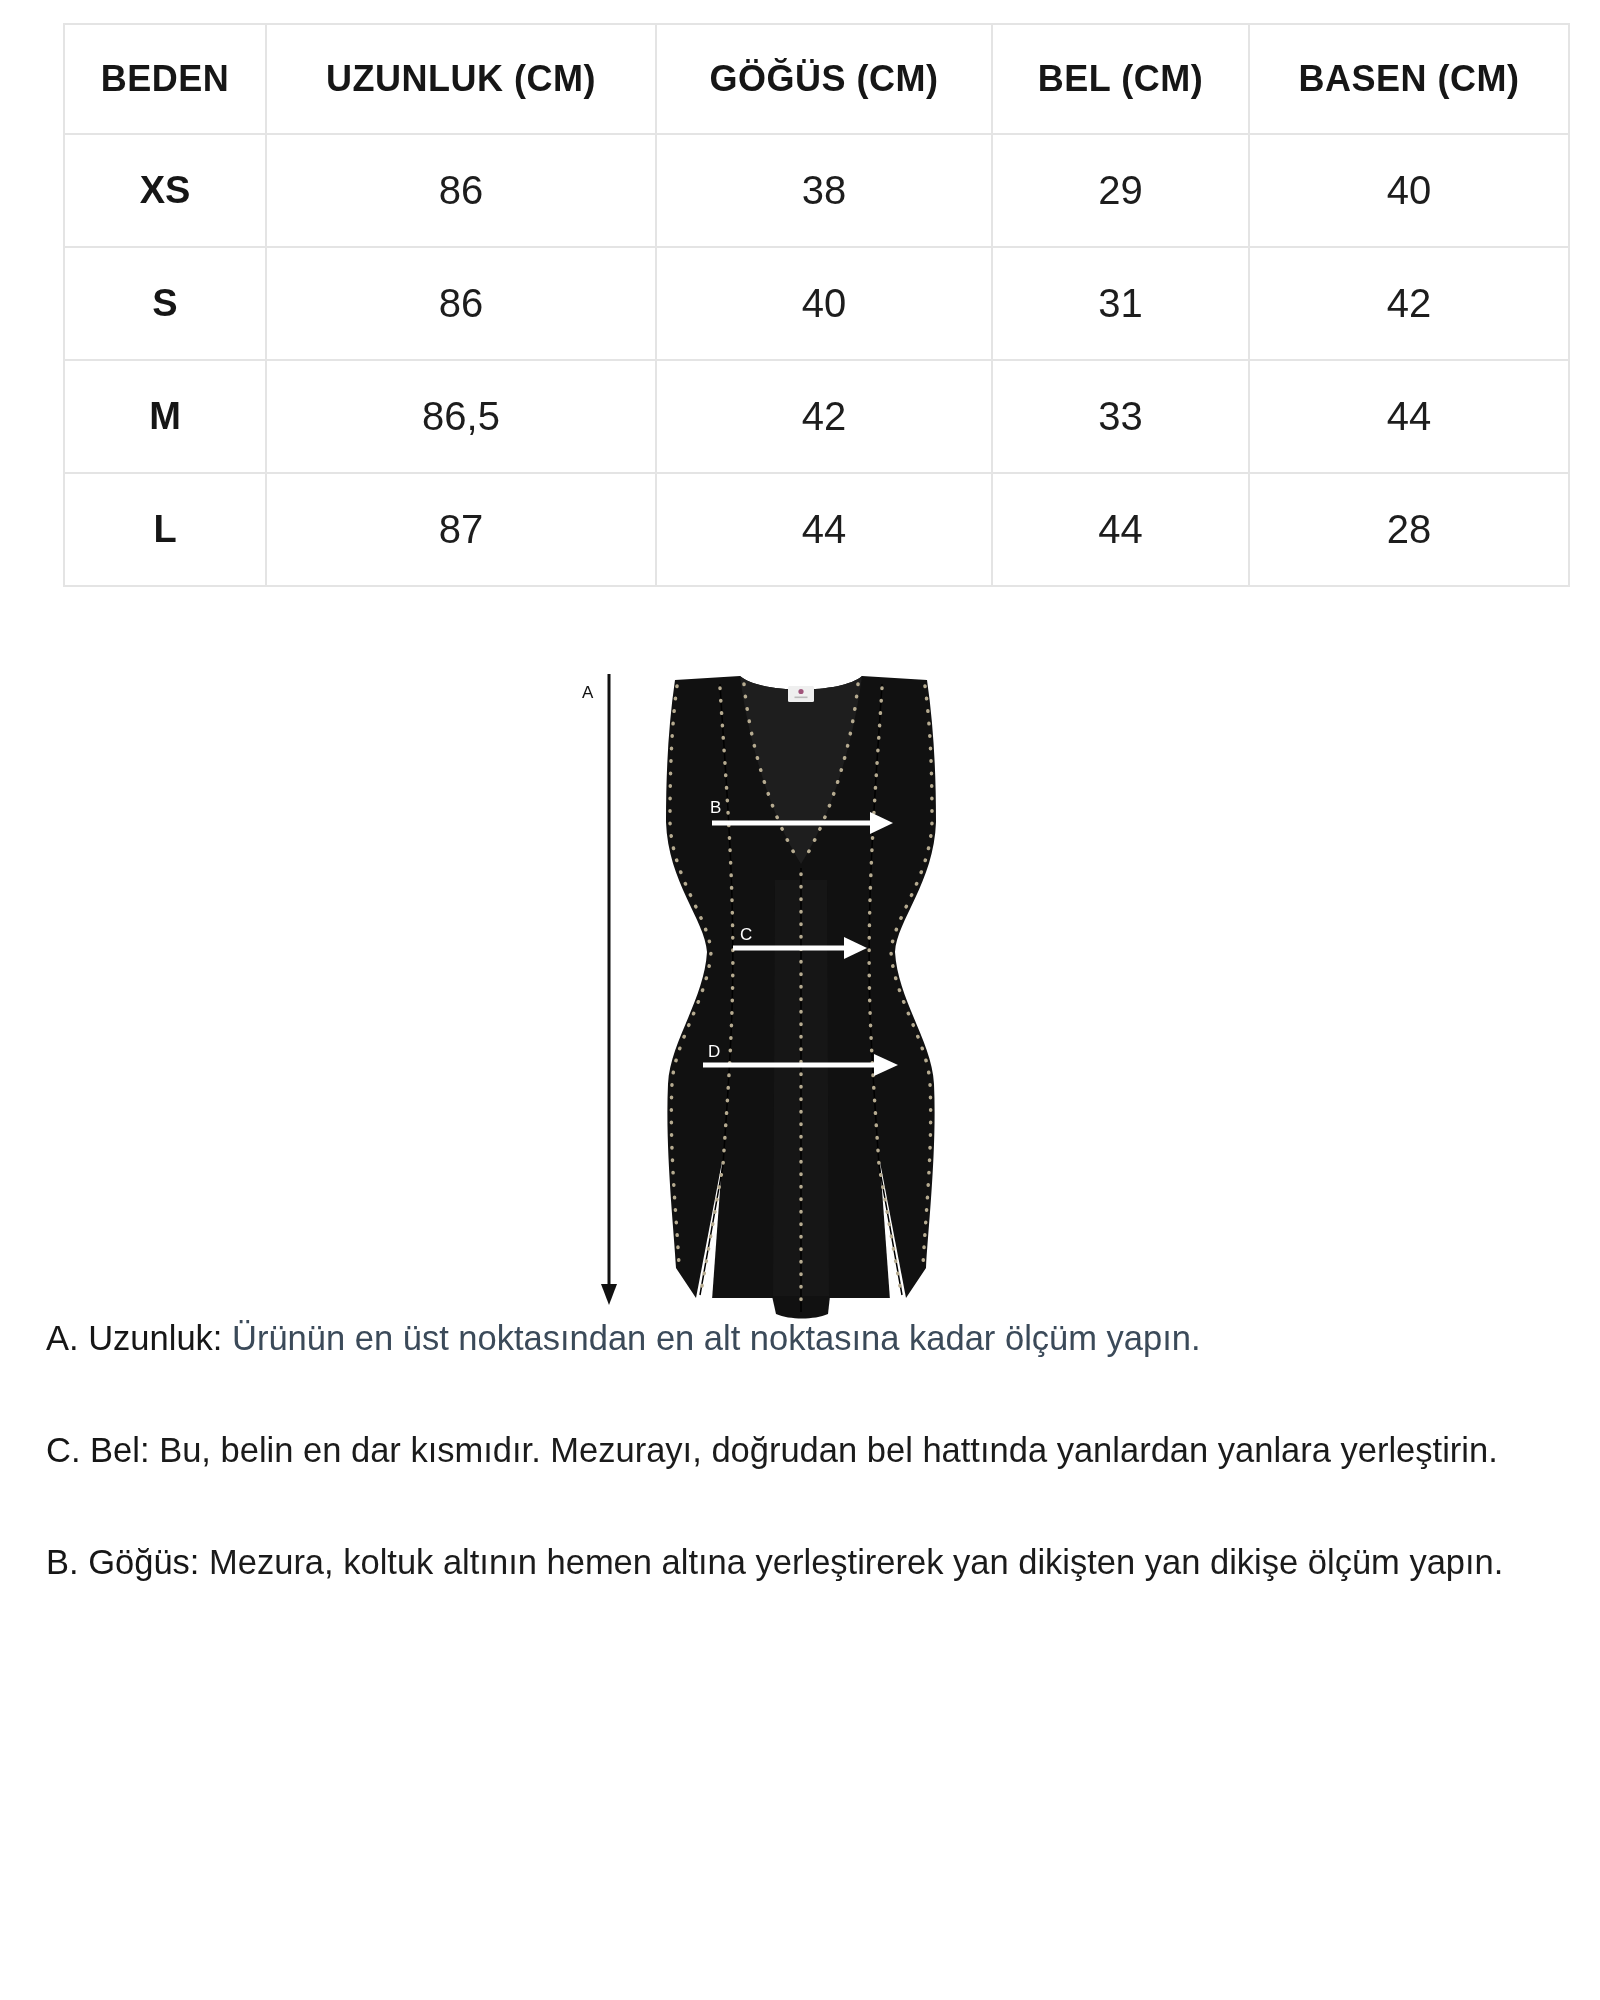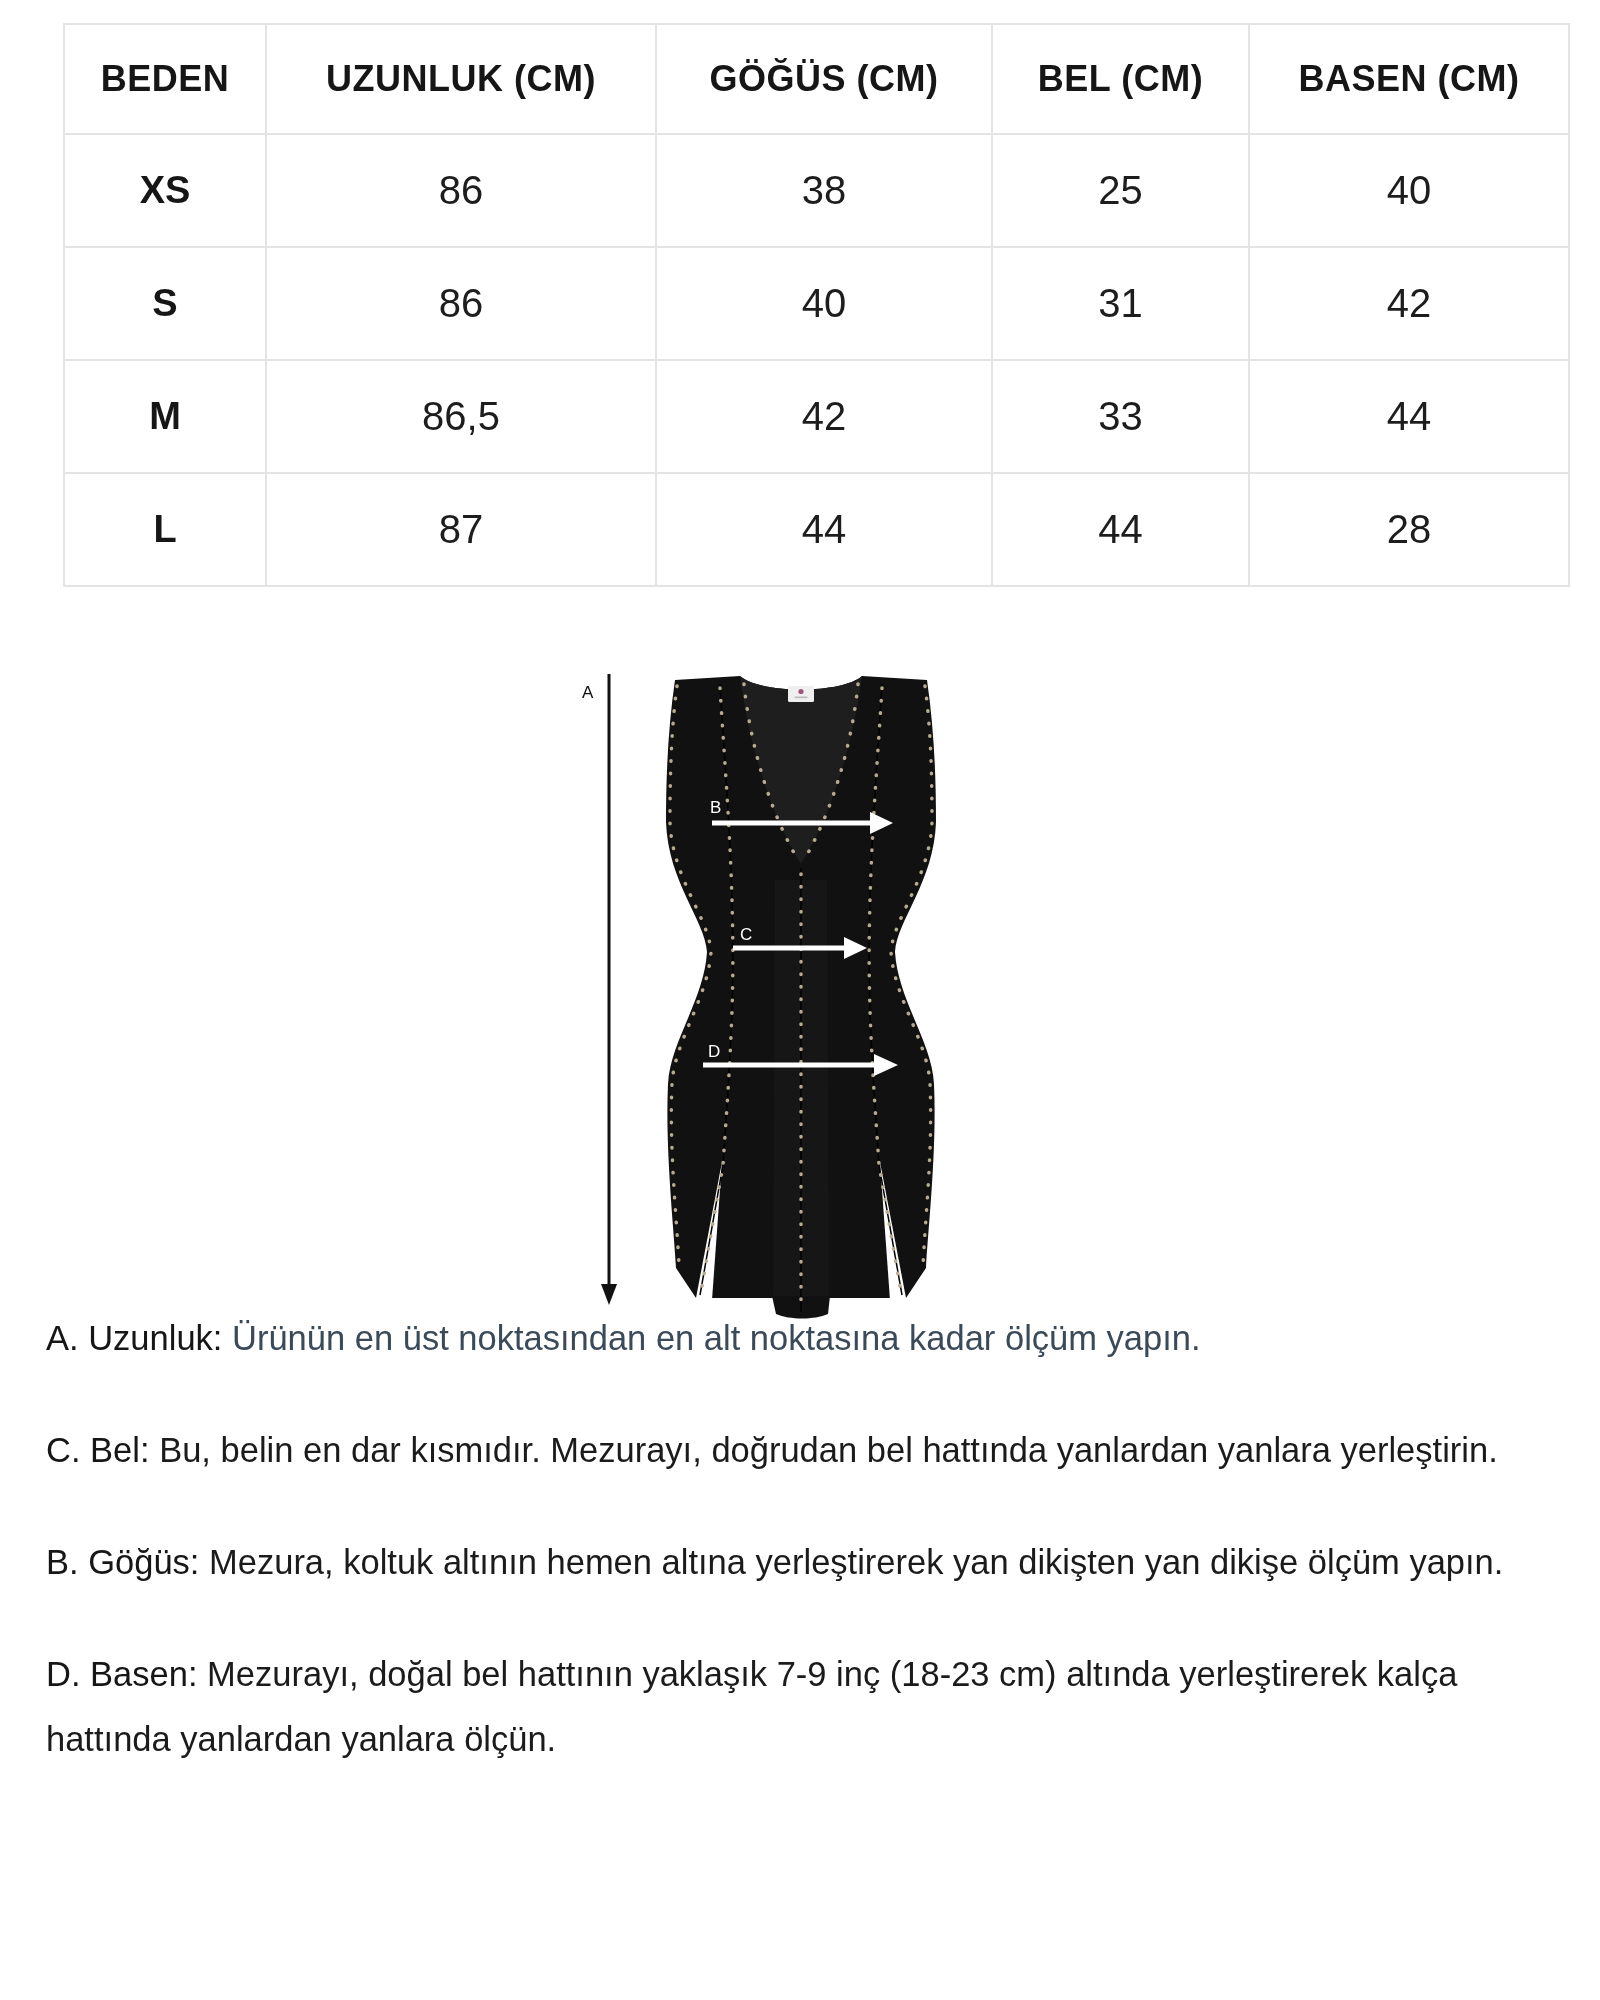--- a/index.html
+++ b/index.html
@@ -59,21 +59,21 @@
       <th>GÖĞÜS (CM)</th>
       <th>BEL (CM)</th>
       <th>BASEN (CM)</th>
     </tr>
   </thead>
   <tbody>
     <tr>
       <td class="size-cell">XS</td>
       <td>86</td>
       <td>38</td>
-      <td>25</td>
+      <td>29</td>
       <td>40</td>
     </tr>
     <tr>
       <td class="size-cell">S</td>
       <td>86</td>
       <td>40</td>
       <td>31</td>
       <td>42</td>
     </tr>
     <tr>
@@ -172,17 +172,13 @@
     <span class="text">Ürünün en üst noktasından en alt noktasına kadar ölçüm yapın.</span>
   </p>
   <p>
     <span class="label">C. Bel:</span>
     <span class="text">Bu, belin en dar kısmıdır. Mezurayı, doğrudan bel hattında yanlardan yanlara yerleştirin.</span>
   </p>
   <p>
     <span class="label">B. Göğüs:</span>
     <span class="text">Mezura, koltuk altının hemen altına yerleştirerek yan dikişten yan dikişe ölçüm yapın.</span>
   </p>
-  <p>
-    <span class="label">D. Basen:</span>
-    <span class="text">Mezurayı, doğal bel hattının yaklaşık 7-9 inç (18-23 cm) altında yerleştirerek kalça hattında yanlardan yanlara ölçün.</span>
-  </p>
 </div>
 
 </body></html>

